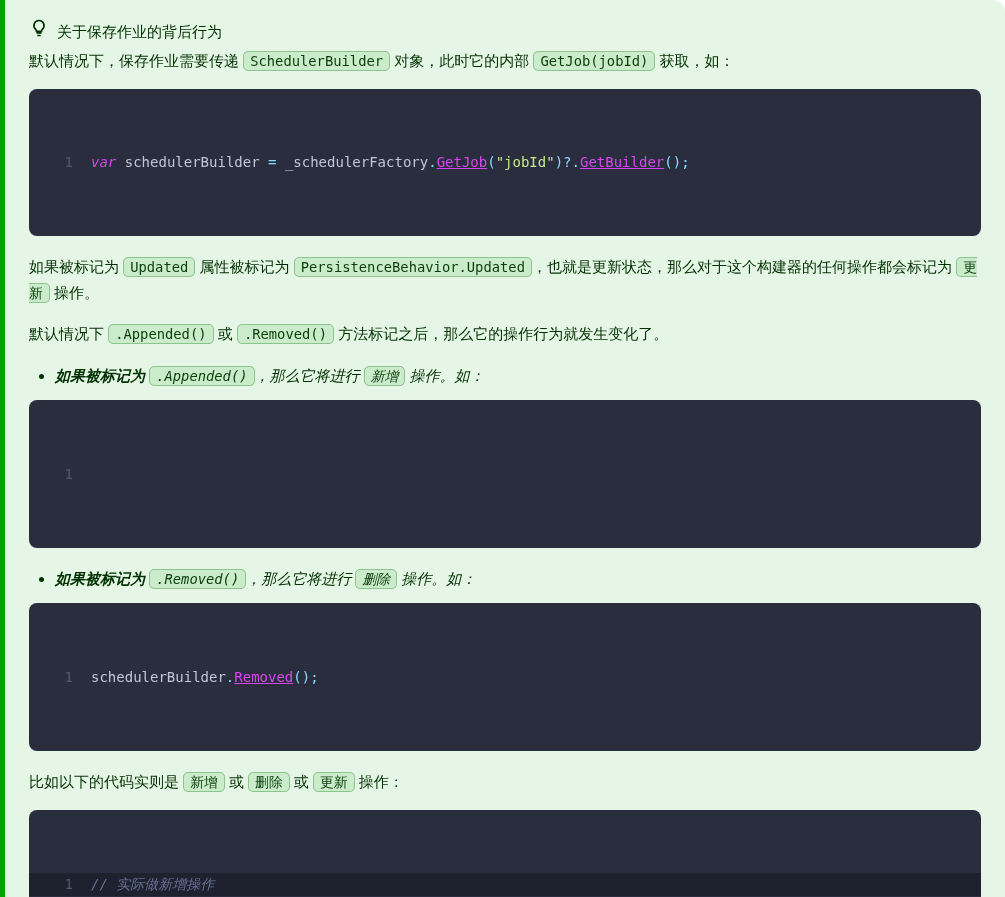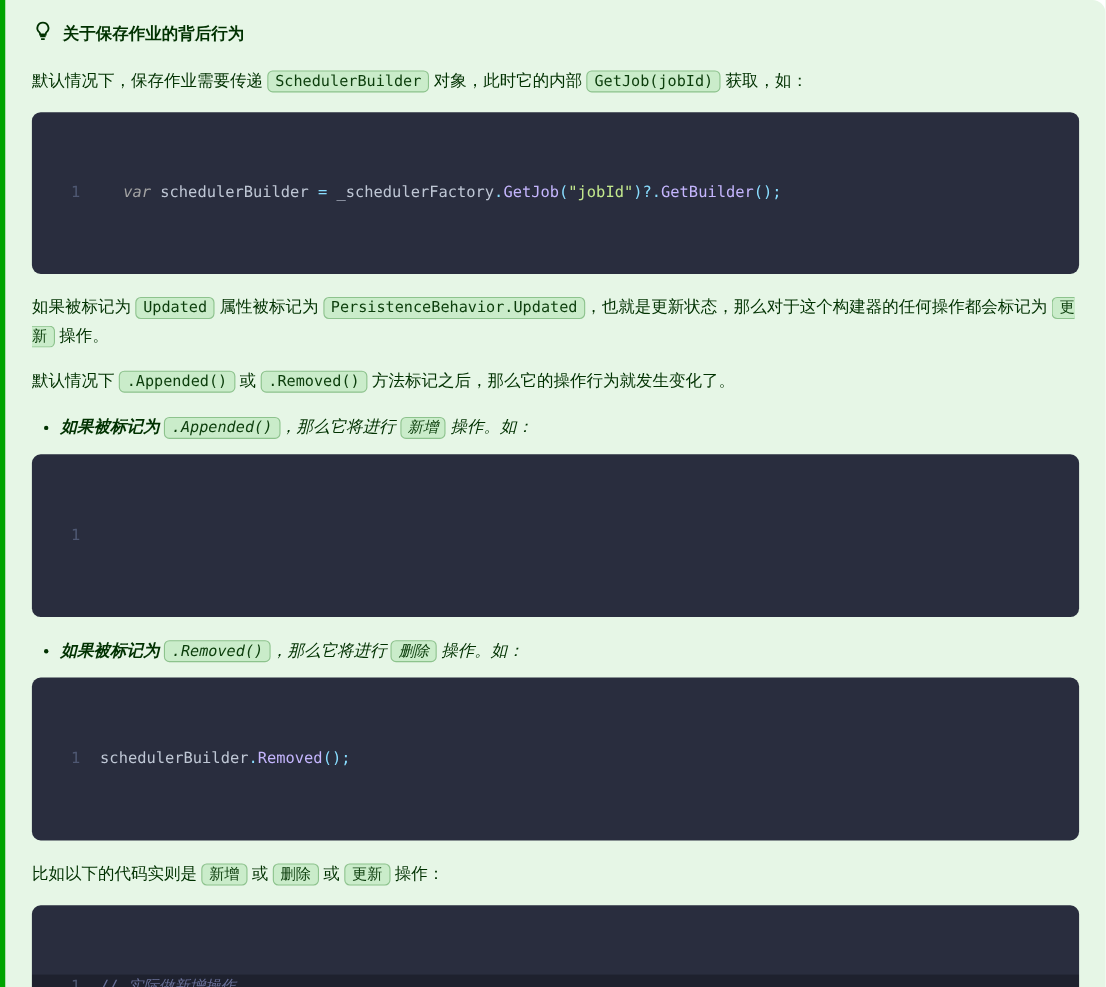--- a/index.html
+++ b/index.html
@@ -14,24 +14,24 @@
   }
   .callout {
     margin: 0;
     border-left: 5px solid #00a400;
     background: #e6f6e6;
     border-radius: 0 12px 12px 0;
     padding: 18px 24px 24px 24px;
   }
   .callout-header {
     display: flex;
-    align-items: flex-start;
+    align-items: center;
     gap: 8px;
-    font-weight: 700;
-    margin-bottom: 14px;
+    font-weight: 400;
+    margin-bottom: 2px;
   }
   .callout-header svg {
     width: 20px; height: 20px;
     stroke: #003100;
     fill: none;
     stroke-width: 2;
   }
   .para { margin: 0 0 16px 0; }
   .inline-code {
     background: rgba(0, 164, 0, 0.12);
@@ -57,24 +57,24 @@
   .cb-line { display: flex; padding: 0 16px; }
   .cb-line.hl { background: rgba(0,0,0,0.25); }
   .ln {
     color: #4f5873;
     width: 28px;
     text-align: right;
     flex: 0 0 28px;
     user-select: none;
     margin-right: 18px;
   }
-  .tok-kw { color: #a3a3a3; font-style: italic; margin-left: 21px; }
+  .tok-kw { color: #d946ef; font-style: italic; }
   .tok-id { color: #bfc7d5; }
   .tok-op { color: #89ddff; }
-  .tok-fn { color: #c4b5fd; }
+  .tok-fn { color: #d946ef; text-decoration: underline; }
   .tok-str { color: #c3e88d; }
   .tok-cmt { color: #697098; font-style: italic; }
   ul.bullets { margin: 0 0 12px 0; padding-left: 26px; }
   ul.bullets li { margin: 4px 0; font-style: italic; }
   ul.bullets li::marker { color: #003100; }
   .bold { font-weight: 700; }
 </style>
 </head>
 <body>
 

